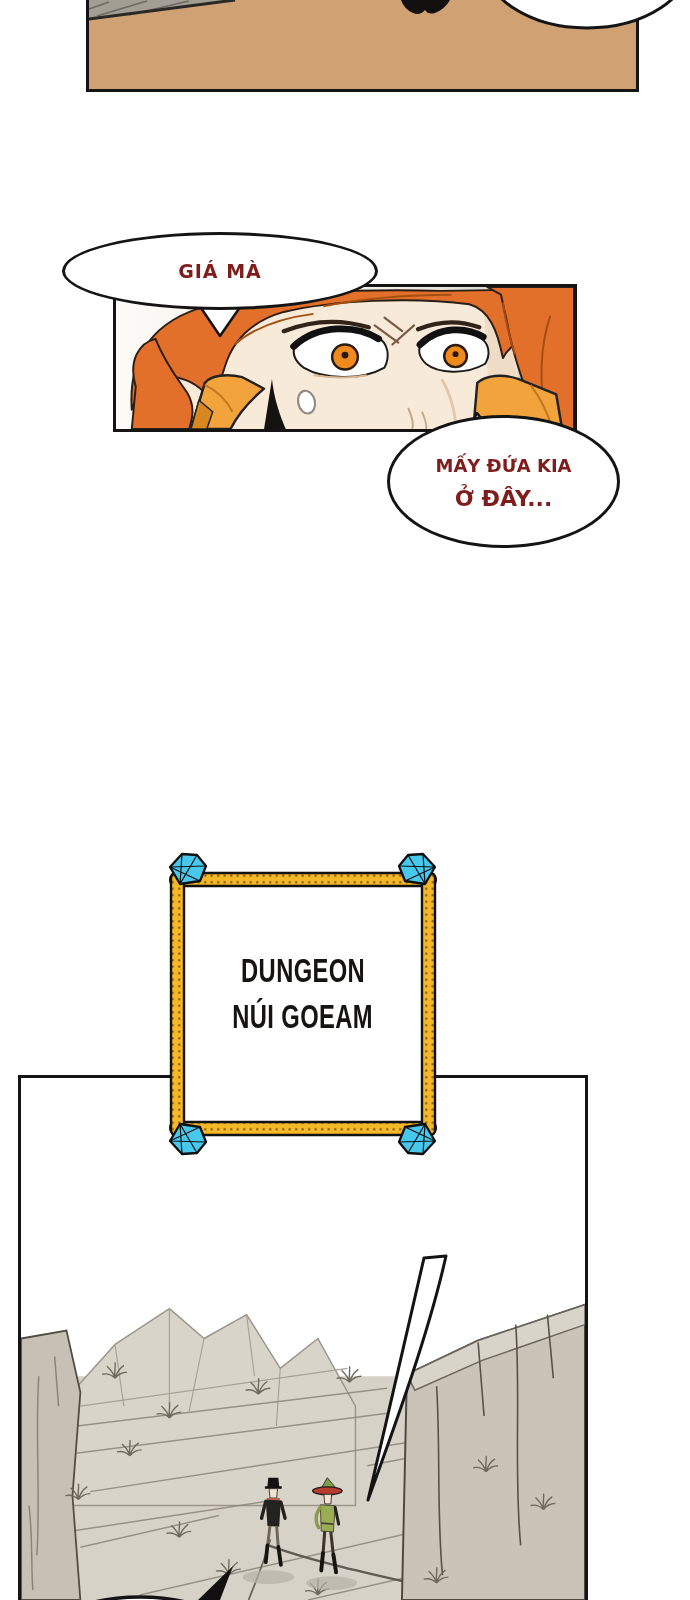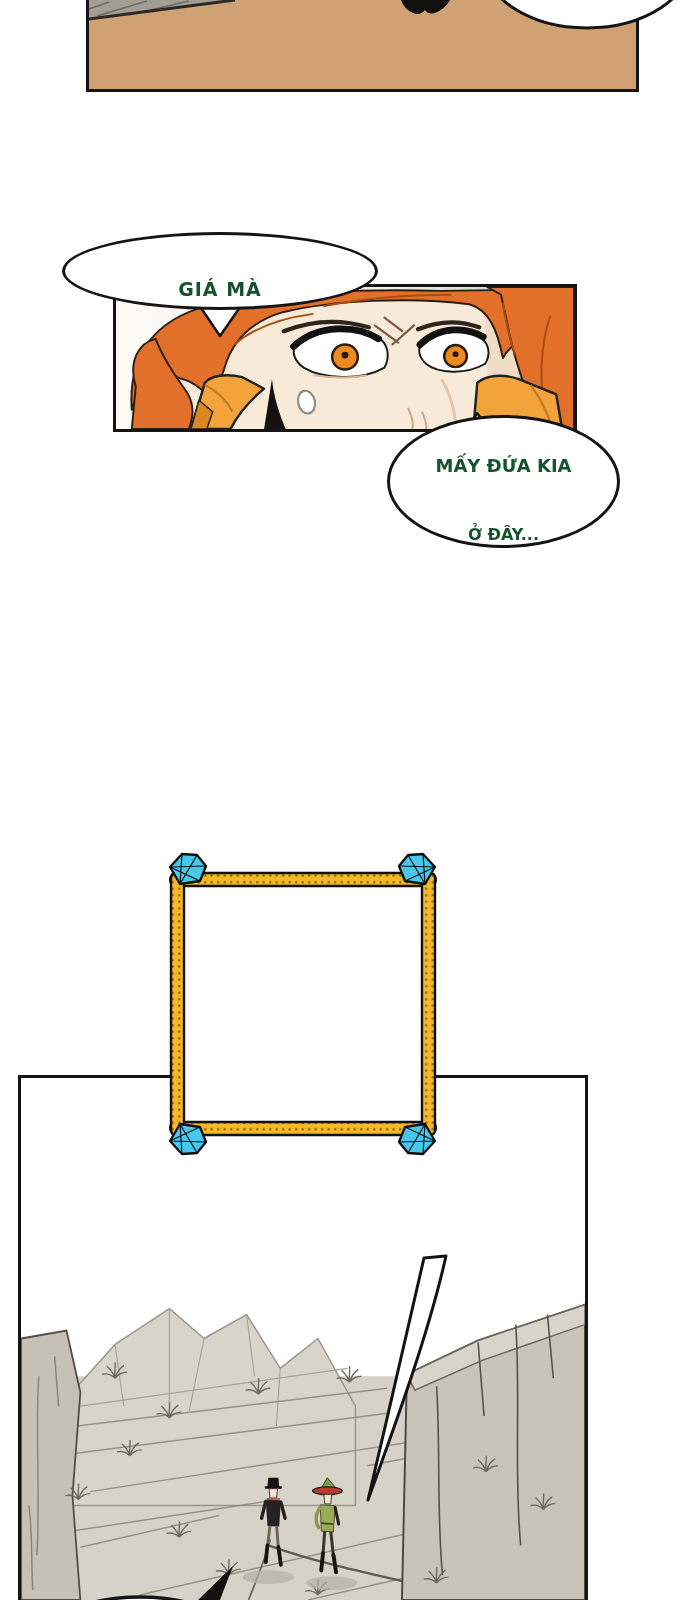--- a/index.html
+++ b/index.html
@@ -2,22 +2,22 @@
 <html><head>
 <meta charset="utf-8">
 <style>
   html,body{margin:0;padding:0;background:#ffffff;}
   #page{position:relative;width:690px;height:1600px;background:#ffffff;overflow:hidden;
         font-family:"DejaVu Sans",sans-serif;}
   .abs{position:absolute;}
   .bubble{background:#ffffff;border:3px solid #141414;border-radius:50%;
           display:flex;flex-direction:column;align-items:center;justify-content:center;
           box-sizing:border-box;}
-  .btxt{font-family:"DejaVu Sans",sans-serif;font-weight:700;color:#14532d;
-        text-align:center;white-space:nowrap;margin-top:36px;}
+  .btxt{font-family:"DejaVu Sans",sans-serif;font-weight:700;color:#7f1d1d;
+        text-align:center;white-space:nowrap;}
   .panel{box-sizing:border-box;border:3px solid #141414;background:#ffffff;}
   #plaque-text{display:flex;flex-direction:column;align-items:center;justify-content:flex-start;
         font-family:"Liberation Sans","DejaVu Sans",sans-serif;font-weight:700;color:#161412;}
   #plaque-text .pline{display:inline-block;transform:scaleX(0.72);transform-origin:center;
         font-size:33px;line-height:46px;letter-spacing:0.5px;white-space:nowrap;}
   svg{display:block;}
 </style>
 </head>
 <body>
 
@@ -99,21 +99,21 @@
   <div class="bubble abs" style="left:62px;top:232px;width:316px;height:78px;">
     <span class="btxt" style="font-size:19px;letter-spacing:1px;">GIÁ MÀ</span>
   </div>
 
   <svg class="abs" style="left:455px;top:403px;" width="50" height="40" viewBox="0 0 50 40">
     <path d="M11,31 L37,29 L22,10 Z" fill="#ffffff" stroke="#141414" stroke-width="2.5" stroke-linejoin="round"></path>
   </svg>
 
   <div class="bubble abs" style="left:387px;top:415px;width:233px;height:133px;">
     <span class="btxt" style="font-size:18px;line-height:33px;">MẤY ĐỨA KIA</span>
-    <span class="btxt" style="font-size:16px;line-height:33px;">Ở ĐÂY...</span>
+    <span class="btxt" style="font-size:22px;line-height:33px;">Ở ĐÂY...</span>
   </div>
 
   <div class="abs panel" id="panelC" style="left:18px;top:1075px;width:570px;height:525px;border-bottom:none;">
     <svg width="564" height="522" viewBox="0 0 570 525" preserveAspectRatio="none">
       <rect width="570" height="525" fill="#ffffff"></rect>
       <rect y="300" width="570" height="225" fill="#d7d2c8"></rect>
 
       <path d="M30,340 L95,268 L150,232 L185,262 L228,238 L262,292 L300,262 L338,330 L338,430 L30,430 Z" fill="#d9d4c9" stroke="#9b958a" stroke-width="1.5" stroke-linejoin="round"></path>
       <path d="M150,232 L150,330 M185,262 L170,335 M228,238 L236,300 M262,292 L258,350 M95,268 L104,330" stroke="#a8a296" stroke-width="1.2" fill="none"></path>
       <path d="M60,330 L330,292" stroke="#a8a296" stroke-width="1.2" fill="none"></path>
@@ -209,20 +209,24 @@
       <rect x="21" y="282" width="264" height="13" rx="5"></rect>
       <rect x="21" y="33" width="13" height="262" rx="5"></rect>
       <rect x="272" y="33" width="13" height="262" rx="5"></rect>
     </g>
 
     <use href="#gem" transform="translate(38,29)"></use>
     <use href="#gem" transform="translate(267,29) scale(-1,1)"></use>
     <use href="#gem" transform="translate(38,299) scale(1,-1)"></use>
     <use href="#gem" transform="translate(267,299) scale(-1,-1)"></use>
   </svg>
+  <div class="abs" id="plaque-text" style="left:171px;top:948px;width:264px;height:100px;">
+    <span class="pline">DUNGEON</span>
+    <span class="pline">NÚI GOEAM</span>
+  </div>
 
   <svg class="abs" style="left:355px;top:1248px;" width="100" height="260" viewBox="0 0 100 260">
     <path d="M69,10 C54,78 32,170 13,252 C42,172 74,84 91,8 Z" fill="#ffffff" stroke="#141414" stroke-width="3" stroke-linejoin="round"></path>
   </svg>
 
 
   <svg class="abs" style="left:30px;top:1558px;" width="230" height="42" viewBox="0 0 230 42">
     <polygon points="168,42 190,42 203,8" fill="#111111"></polygon>
     <ellipse cx="110" cy="97" rx="110" ry="58" fill="#ffffff" stroke="#141414" stroke-width="3.5"></ellipse>
   </svg>

